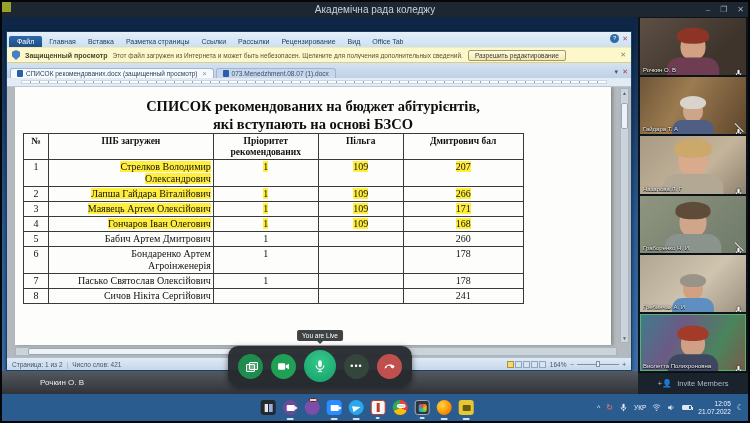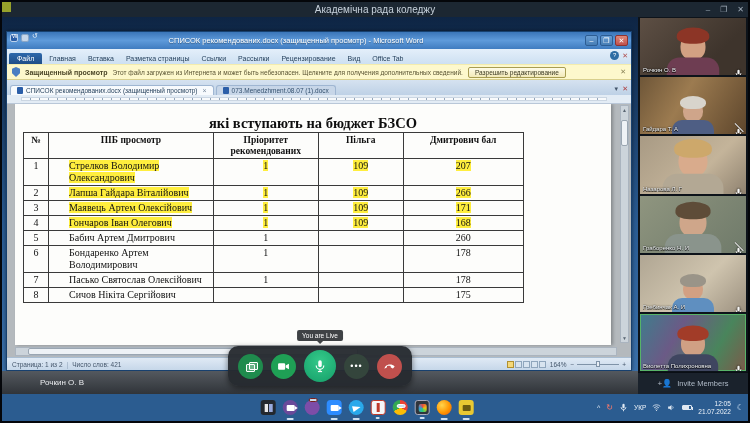--- a/index.html
+++ b/index.html
@@ -61,21 +61,21 @@
     background-image:repeating-linear-gradient(90deg,transparent 0 8px,#93a5ba 8px 9px);}
 
   .docarea{flex:1 1 auto;background:#b4b9bd;position:relative;overflow:hidden;}
   .page{position:absolute;left:8px;right:20px;top:0;bottom:12px;background:#fdfdfb;box-shadow:2px 0 3px rgba(0,0,0,.25);overflow:hidden;font-family:"Liberation Serif",serif;}
   .doc-title{margin-top:10px;text-align:center;font-weight:bold;font-size:14.5px;color:#0e0e0e;line-height:1.25;}
   .doc-section{margin:14px 0 4px 8px;font-weight:bold;font-size:12.5px;color:#0e0e0e;}
   table.doc-table{border-collapse:collapse;margin-left:8px;width:84%;table-layout:fixed;}
   .doc-table th,.doc-table td{border:1px solid #3a3a3a;padding:1px 2px;font-size:10px;color:#111;vertical-align:top;}
   .doc-table th{font-weight:bold;text-align:center;font-size:9.5px;line-height:1.1;padding:2px 1px;}
   .doc-table td{text-align:center;line-height:1.2;}
-  .doc-table td.cname{text-align:left;padding-left:20px;}
+  .doc-table td.cname{text-align:right;padding-left:20px;}
   .doc-table col.c0{width:5%;} .doc-table col.c1{width:33%;} .doc-table col.c2{width:21%;} .doc-table col.c3{width:17%;} .doc-table col.c4{width:24%;}
   .hl{background:#ffee3e;}
 
   .vscroll{position:absolute;right:2px;top:1px;bottom:14px;width:9px;background:#ccd4db;border:1px solid #aab4bf;}
   .vscroll .thumb{position:absolute;left:0;right:0;top:14px;height:26px;background:#eef2f6;border:1px solid #9aa6b2;border-radius:2px;}
   .vscroll .up,.vscroll .dn{position:absolute;left:0;right:0;height:8px;font-size:5px;color:#5a6673;text-align:center;line-height:8px;}
   .vscroll .up{top:0;} .vscroll .dn{bottom:0;}
   .hscroll{position:absolute;left:8px;right:14px;bottom:1px;height:9px;background:#ccd4db;border:1px solid #aab4bf;}
   .hscroll .thumb{position:absolute;top:0;bottom:0;left:2%;width:55%;background:#eef2f6;border:1px solid #9aa6b2;border-radius:2px;}
 
@@ -187,33 +187,20 @@
       <span>❐</span>
       <span>✕</span>
     </div>
   </div>
 
   <div class="mainrow">
 
     <div class="share">
 
       <div class="word">
-        <div class="w-titlebar">
-          <div class="qat">
-            <i class="app"></i>
-            <i class="sv"></i>
-            <i class="un"></i>
-          </div>
-          <span class="w-title">СПИСОК рекомендованих.docx (защищенный просмотр) - Microsoft Word</span>
-          <div class="w-controls">
-            <span>–</span>
-            <span>❐</span>
-            <span class="close">✕</span>
-          </div>
-        </div>
 
         <div class="ribbon">
 
           <div class="ribbon-right">
             <span class="help-icon">?</span>
             <span class="rb-x">✕</span>
           </div>
         <span class="rtab primary">Файл</span>
               <span class="rtab">Главная</span>
               <span class="rtab">Вставка</span>
@@ -249,34 +236,35 @@
               </span>
             </div>
 
         <div class="ruler">
               <div class="band"></div>
             </div>
 
         <div class="docarea">
           <div class="page">
             <div class="doc-title">
-              <div>які вступають на бюджет БЗСО</div>
+              <div>СПИСОК рекомендованих на бюджет абітурієнтів,</div>
+              <div>які вступають на основі БЗСО</div>
             </div>
             <table class="doc-table">
               <colgroup>
                     <col class="c0">
                     <col class="c1">
                     <col class="c2">
                     <col class="c3">
                     <col class="c4">
                   </colgroup>
               <thead>
                 <tr>
                   <th>№</th>
-                  <th>ПІБ просмотр</th>
+                  <th>ПІБ загружен</th>
                   <th>Пріоритет рекомендованих</th>
                   <th>Пільга</th>
                   <th>Дмитрович бал</th>
                 </tr>
               </thead>
               <tbody>
 
               <tr>
                     <td>1</td>
                     <td class="cname"><span class="hl">Стрелков Володимир Олександрович</span></td>
@@ -307,38 +295,38 @@
                   </tr>
                     <tr>
                     <td>5</td>
                     <td class="cname"><span>Бабич Артем Дмитрович</span></td>
                     <td><span>1</span></td>
                     <td><span></span></td>
                     <td><span>260</span></td>
                   </tr>
                     <tr>
                     <td>6</td>
-                    <td class="cname"><span>Бондаренко Артем Володимирович</span></td>
+                    <td class="cname"><span>Бондаренко Артем Агроінженерія</span></td>
                     <td><span>1</span></td>
                     <td><span></span></td>
                     <td><span>178</span></td>
                   </tr>
                     <tr>
                     <td>7</td>
                     <td class="cname"><span>Пасько Святослав Олексійович</span></td>
                     <td><span>1</span></td>
                     <td><span></span></td>
                     <td><span>178</span></td>
                   </tr>
                     <tr>
                     <td>8</td>
                     <td class="cname"><span>Сичов Нікіта Сергійович</span></td>
                     <td><span></span></td>
                     <td><span></span></td>
-                    <td><span>175</span></td>
+                    <td><span>241</span></td>
                   </tr>
                   </tbody>
             </table>
           </div>
           <div class="vscroll">
             <span class="up">▲</span>
             <div class="thumb"></div>
             <span class="dn">▼</span>
           </div>
           <div class="hscroll">

